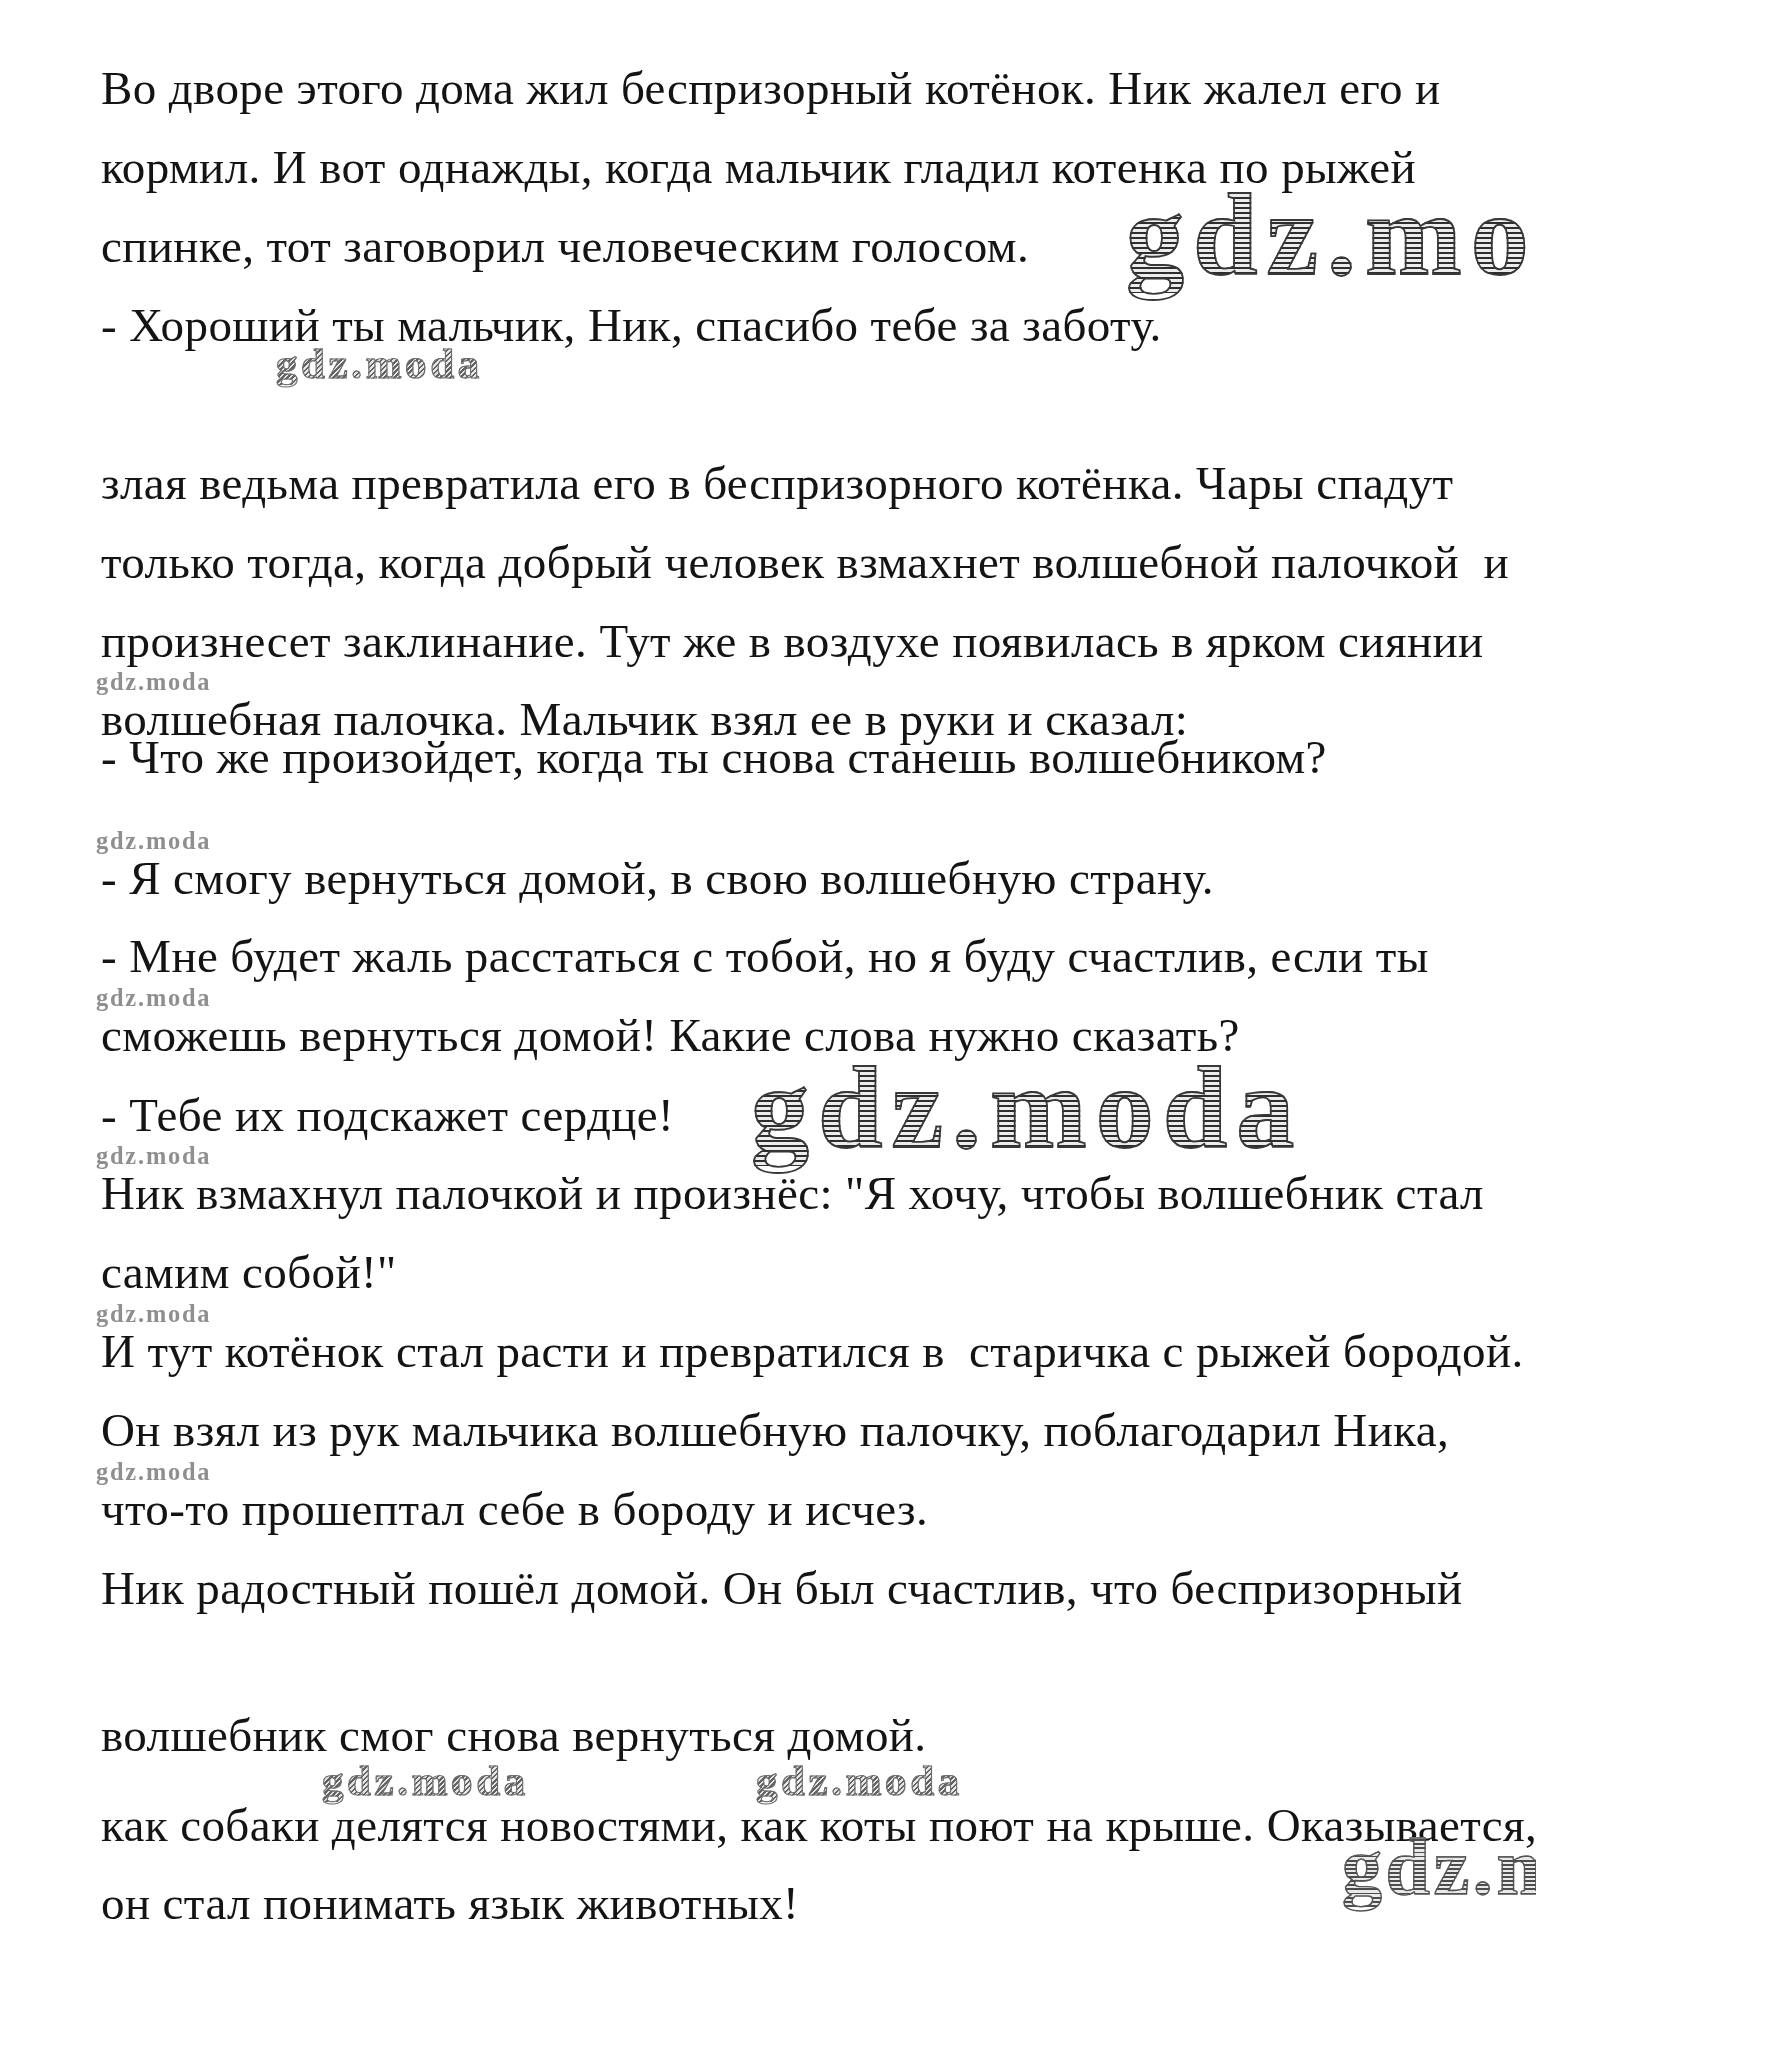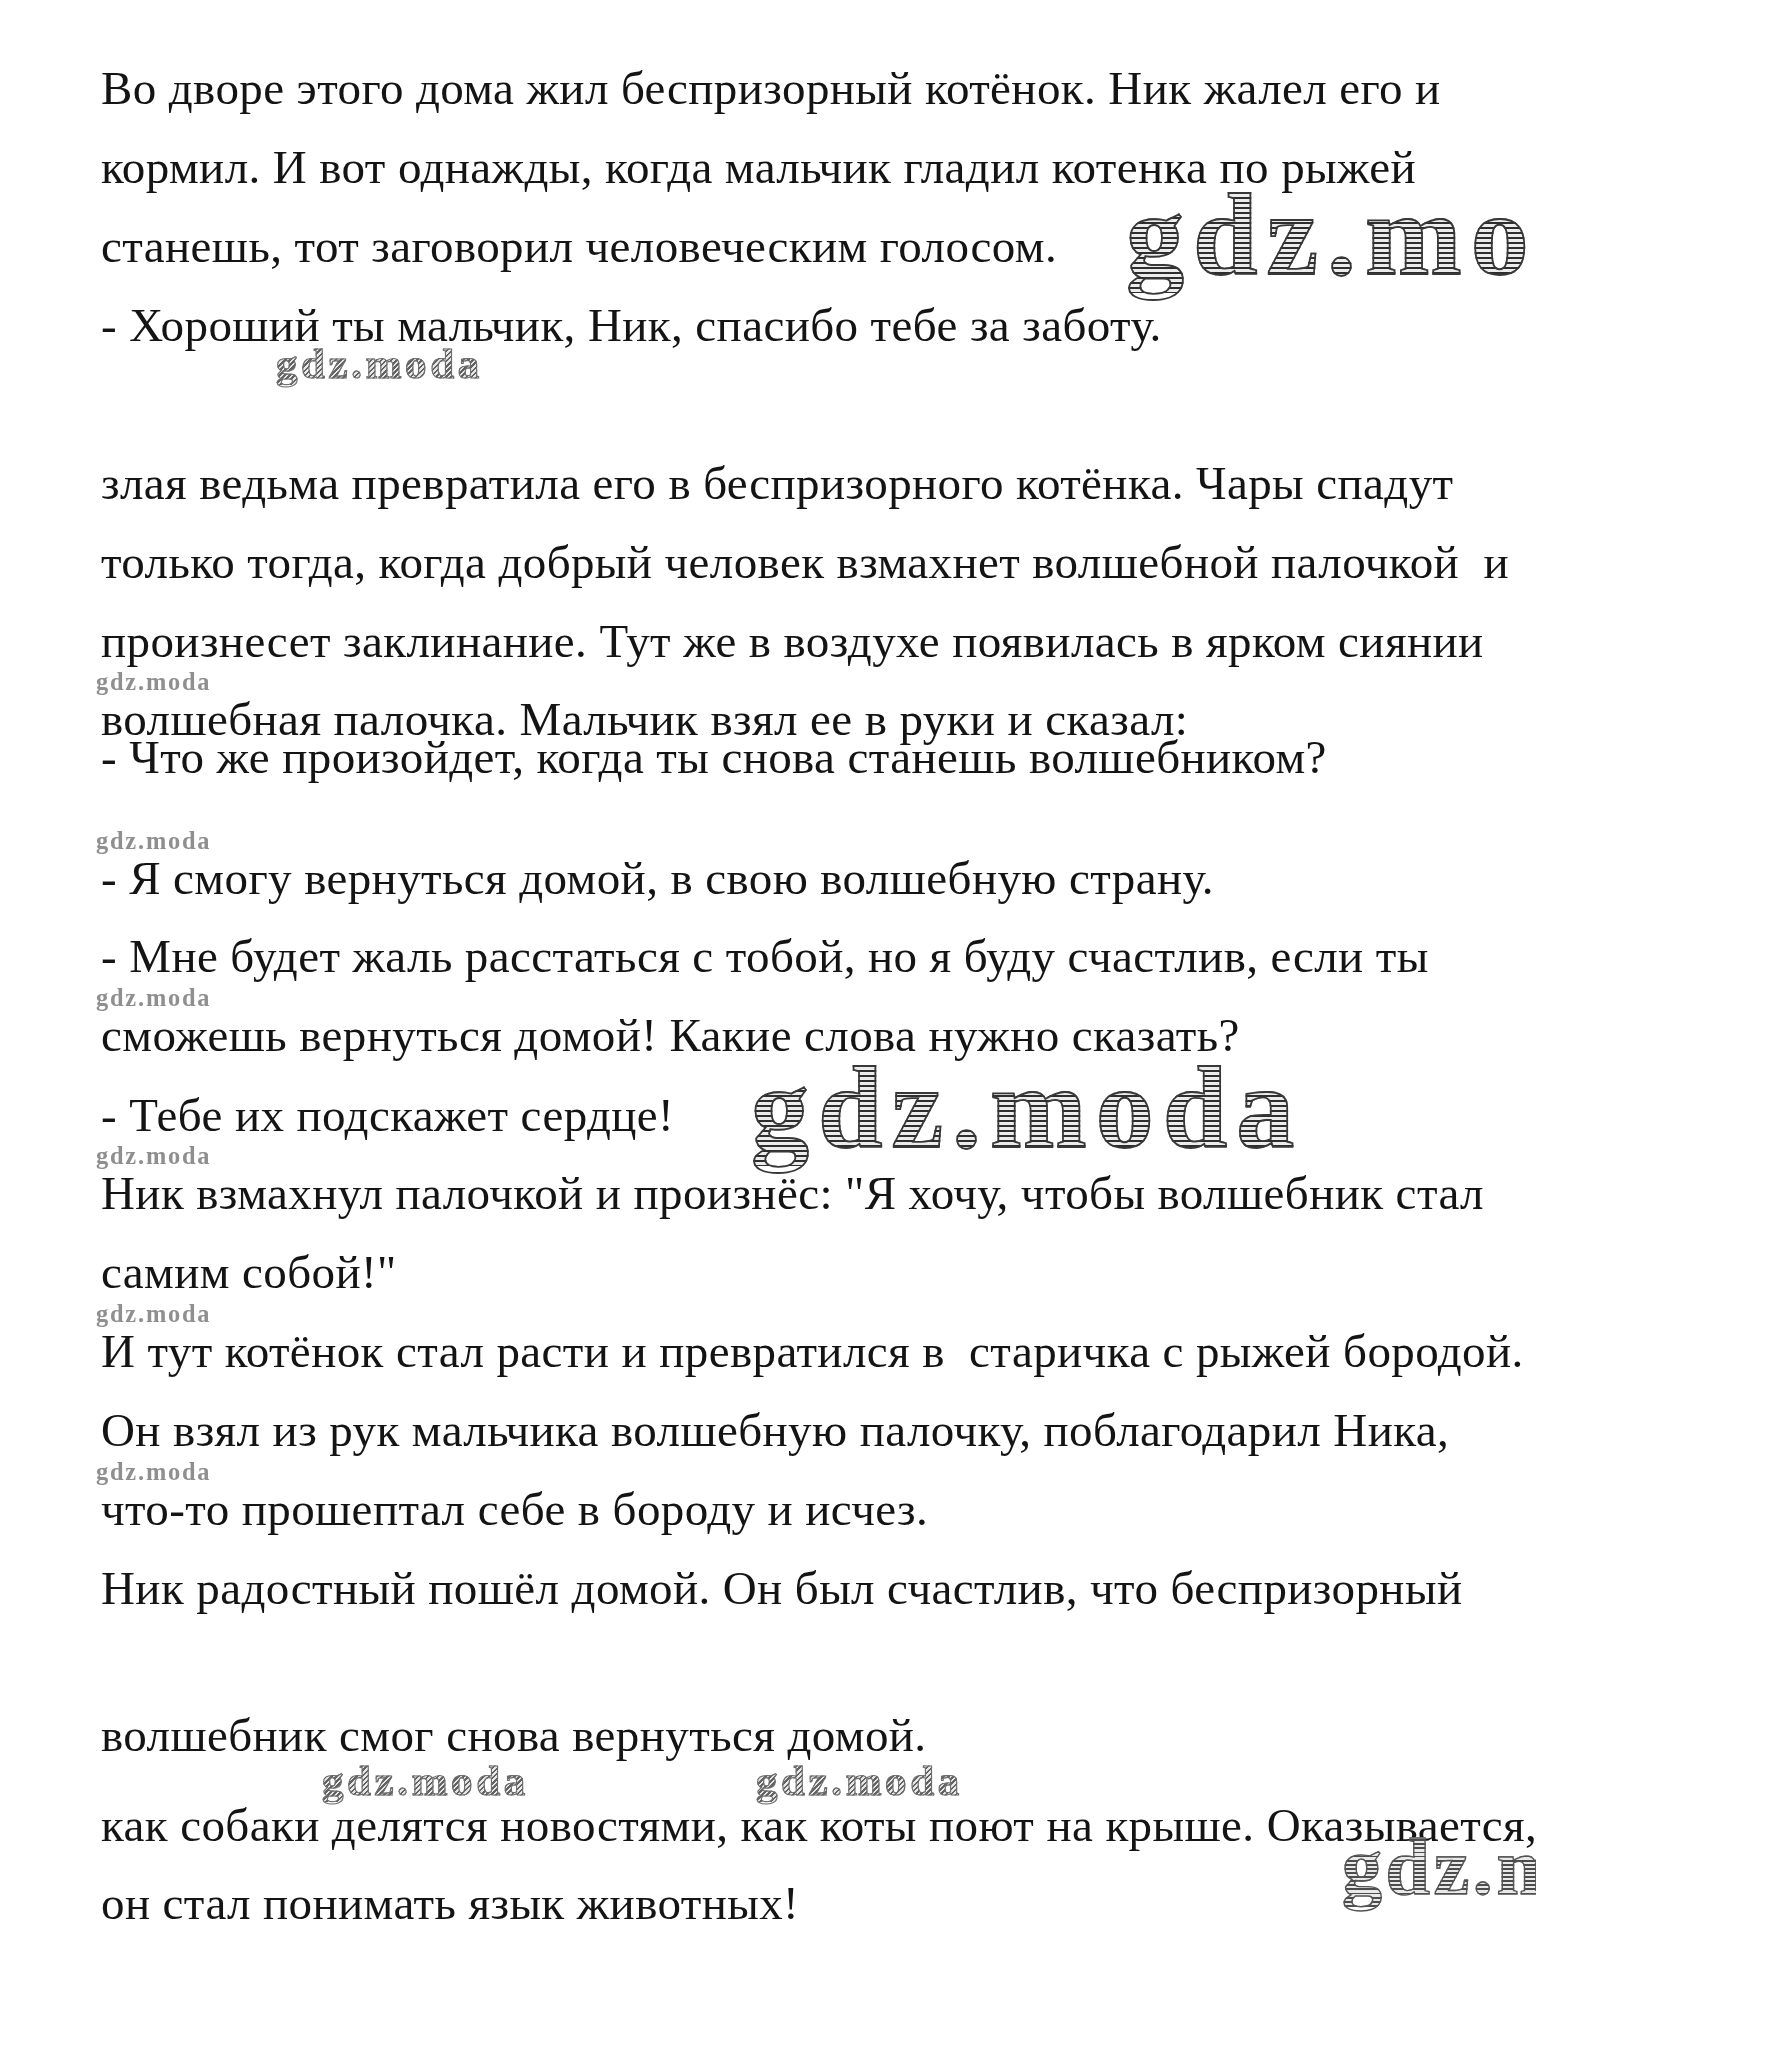--- a/index.html
+++ b/index.html
@@ -71,21 +71,21 @@
     }
   }
 </style>
 </head>
 <body>
 
 <div class="page">
 
   <div class="line" style="top:59px">Во дворе этого дома жил беспризорный котёнок. Ник жалел его и</div>
   <div class="line" style="top:138px">кормил. И вот однажды, когда мальчик гладил котенка по рыжей</div>
-  <div class="line" style="top:217px">станешь, тот заговорил человеческим голосом.</div>
+  <div class="line" style="top:217px">спинке, тот заговорил человеческим голосом.</div>
   <div class="line" style="top:296px">- Хороший ты мальчик, Ник, спасибо тебе за заботу.</div>
   <div class="line" style="top:454px">злая ведьма превратила его в беспризорного котёнка. Чары спадут</div>
   <div class="line" style="top:533px">только тогда, когда добрый человек взмахнет волшебной палочкой  и</div>
   <div class="line" style="top:612px">произнесет заклинание. Тут же в воздухе появилась в ярком сиянии</div>
   <div class="line" style="top:690px">волшебная палочка. Мальчик взял ее в руки и сказал:</div>
   <div class="line" style="top:728px">- Что же произойдет, когда ты снова станешь волшебником?</div>
   <div class="line" style="top:849px">- Я смогу вернуться домой, в свою волшебную страну.</div>
   <div class="line" style="top:927px">- Мне будет жаль расстаться с тобой, но я буду счастлив, если ты</div>
   <div class="line" style="top:1086px">- Тебе их подскажет сердце!</div>
   <div class="line" style="top:1006px">сможешь вернуться домой! Какие слова нужно сказать?</div>

